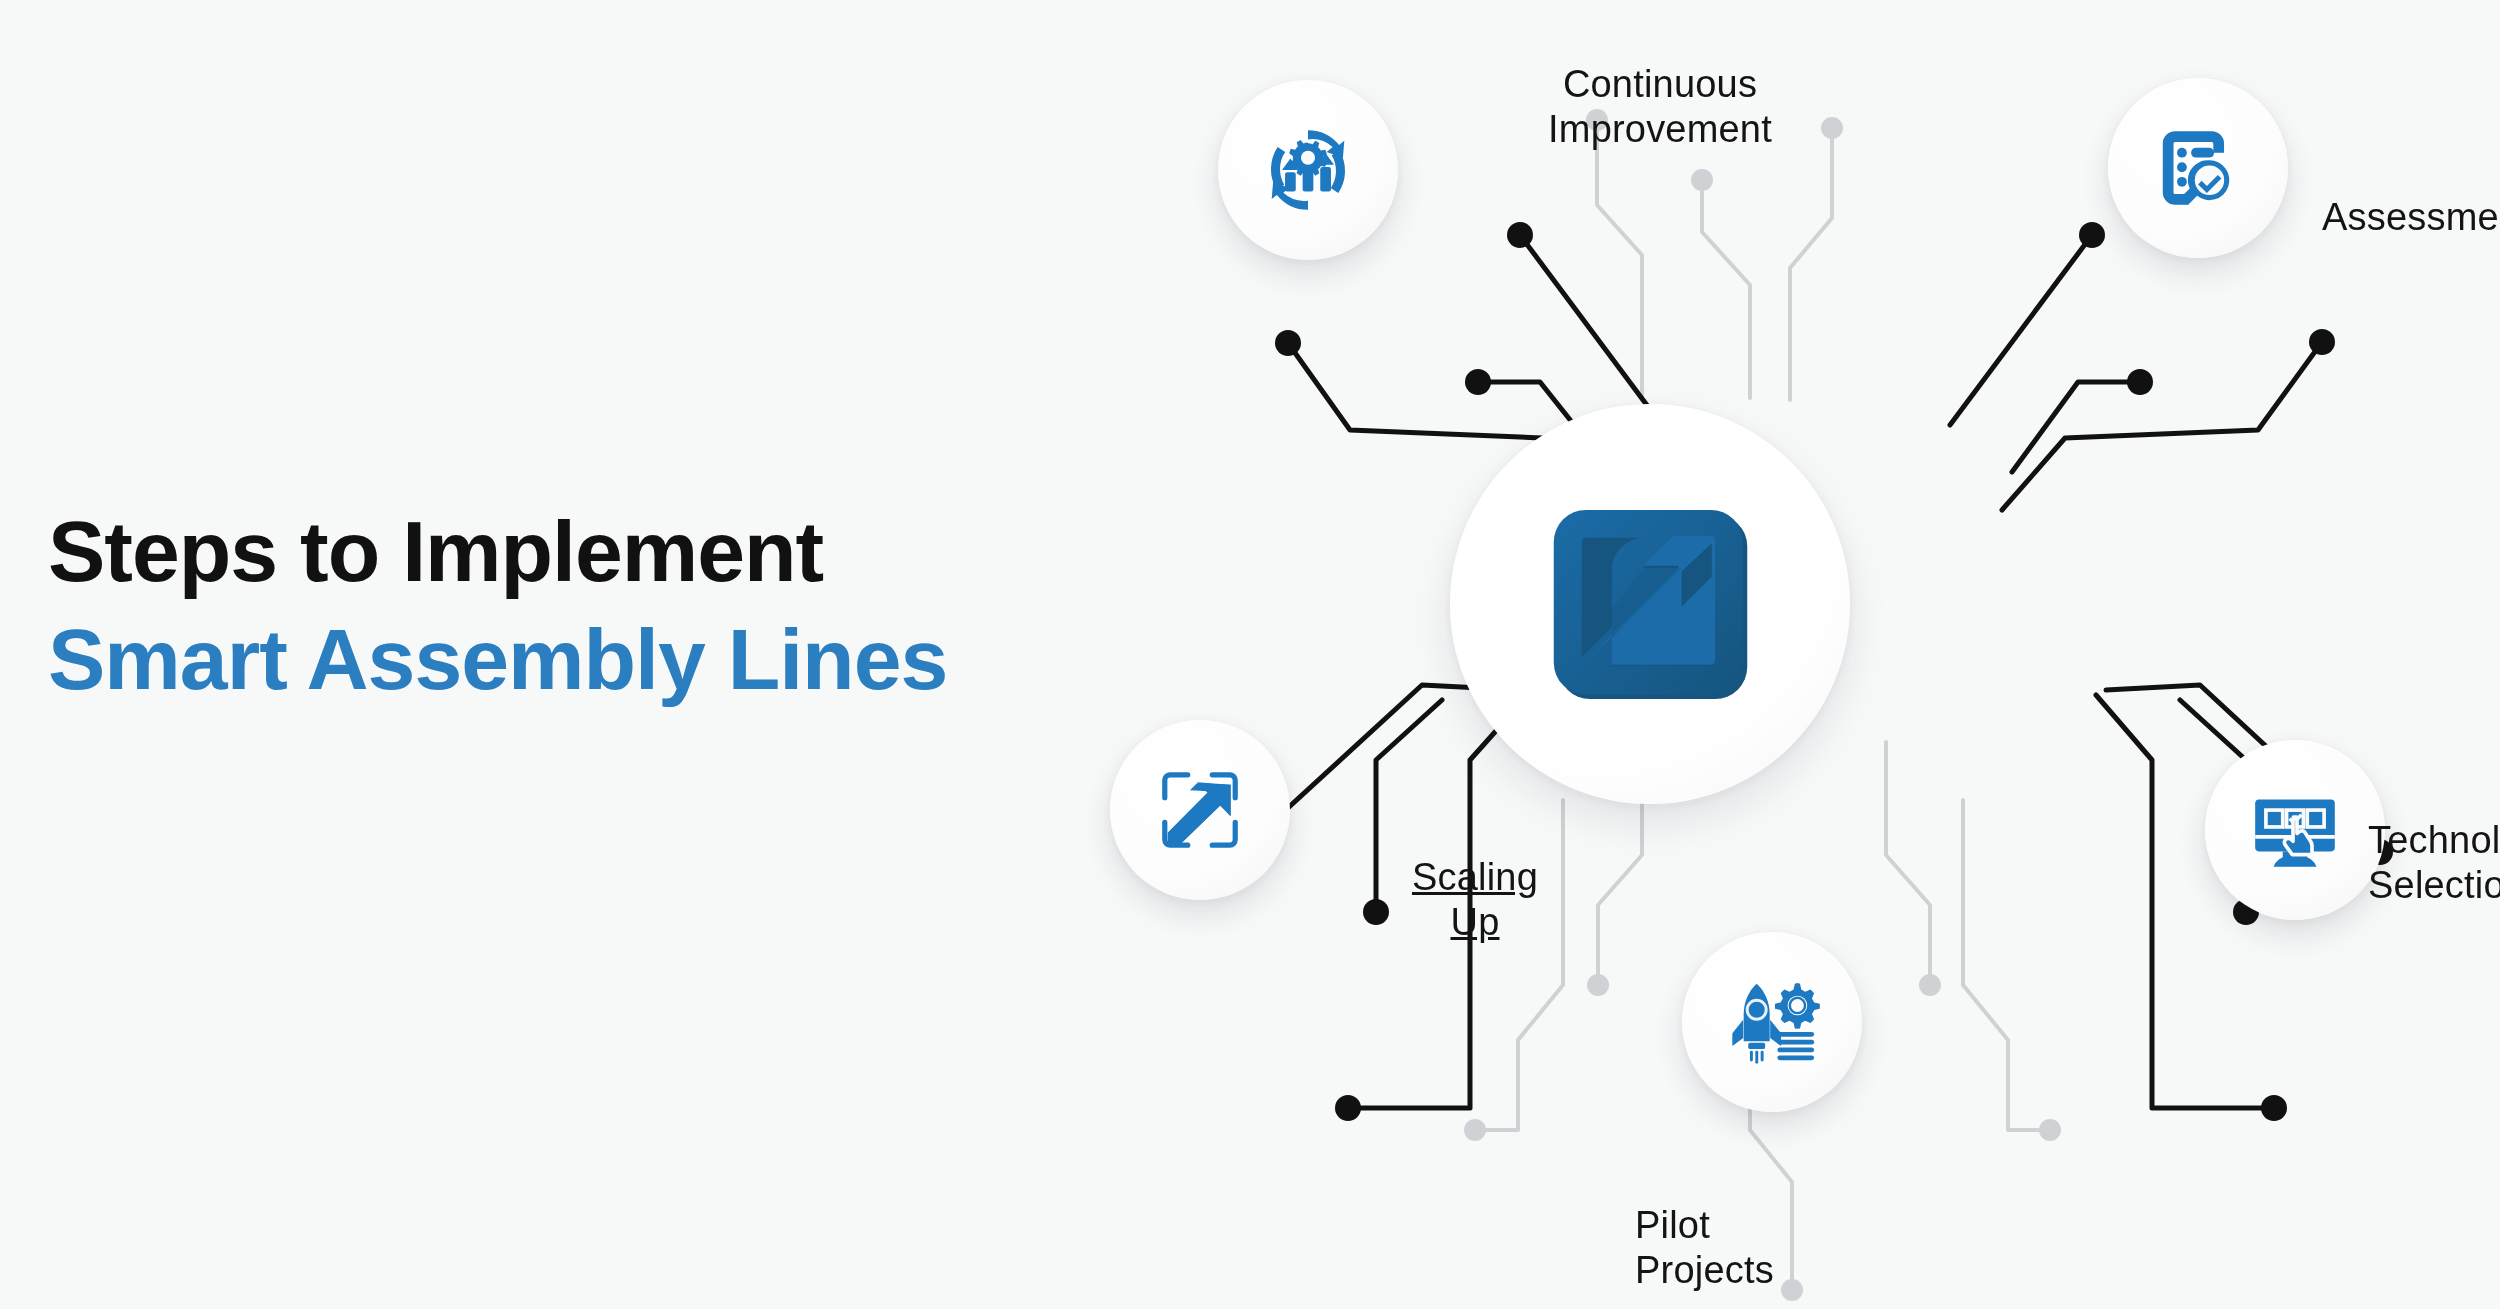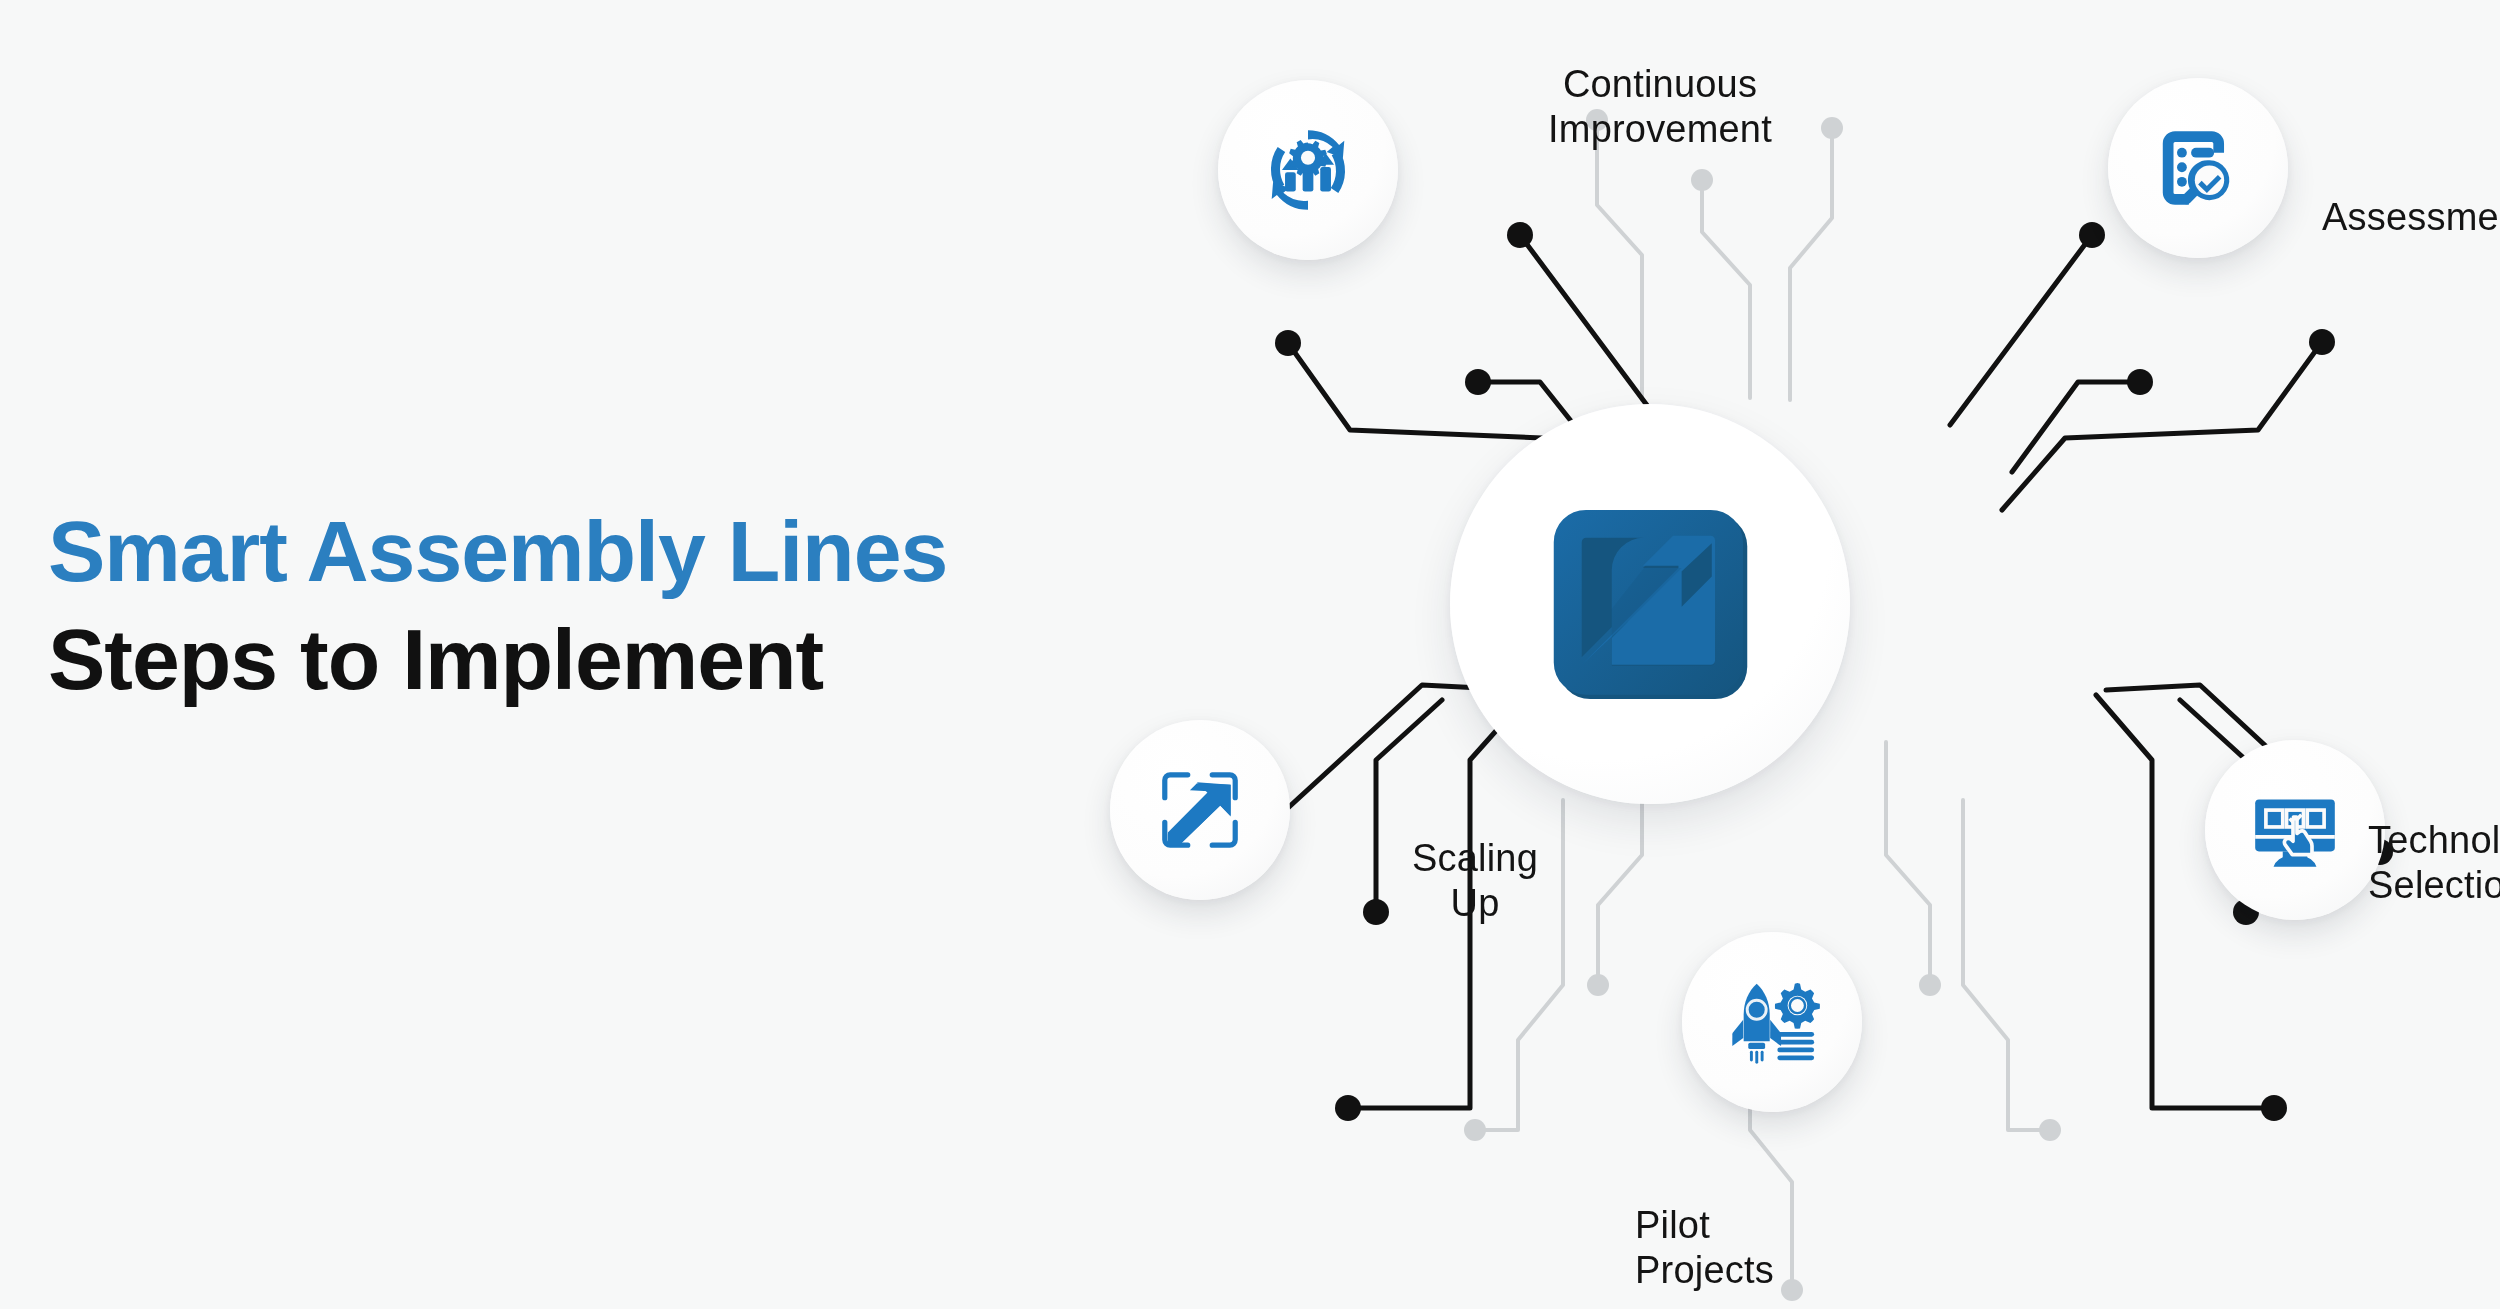--- a/index.html
+++ b/index.html
@@ -121,31 +121,31 @@
   #node-continuous-improvement { left: 168px;  top: 80px;  }
   #node-assessment             { left: 1058px; top: 78px;  }
   #node-technology-selection   { left: 1155px; top: 740px; }
   #node-pilot-projects         { left: 632px;  top: 932px; }
   #node-scaling-up             { left: 60px;   top: 720px; }
 
   #label-continuous-improvement { left: 420px;  top: 62px;  width: 380px; text-align:center; }
   #label-assessment             { left: 1272px; top: 195px; width: 420px; }
   #label-technology-selection   { left: 1318px; top: 818px; width: 400px; }
   #label-pilot-projects         { left: 585px;  top: 1203px; width: 330px; text-align:left; }
-  #label-scaling-up             { left: 280px;  top: 836px; width: 290px; text-align:center; }
+  #label-scaling-up             { left: 280px;  top: 855px; width: 290px; text-align:center;text-decoration:underline; }
 </style>
 </head>
 <body>
 
 <div id="stage">
 
 
   <div id="headline">
+    <div class="headline-line" id="headline-primary">Steps to Implement</div>
     <div class="headline-line" id="headline-accent">Smart Assembly Lines</div>
-    <div class="headline-line" id="headline-primary">Steps to Implement</div>
   </div>
 
   <div id="diagram">
 
     <svg id="traces" viewBox="0 0 1450 1309">
       <g fill="none" stroke="#cfd2d4" stroke-width="4" stroke-linecap="round" stroke-linejoin="round">
         <path d="M547 120 V205 L592 255 V400"></path>
         <path d="M652 180 L652 232 L700 285 V398"></path>
         <path d="M782 128 V218 L740 268 V400"></path>
         <path d="M548 985 L548 905 L592 855 V742"></path>

